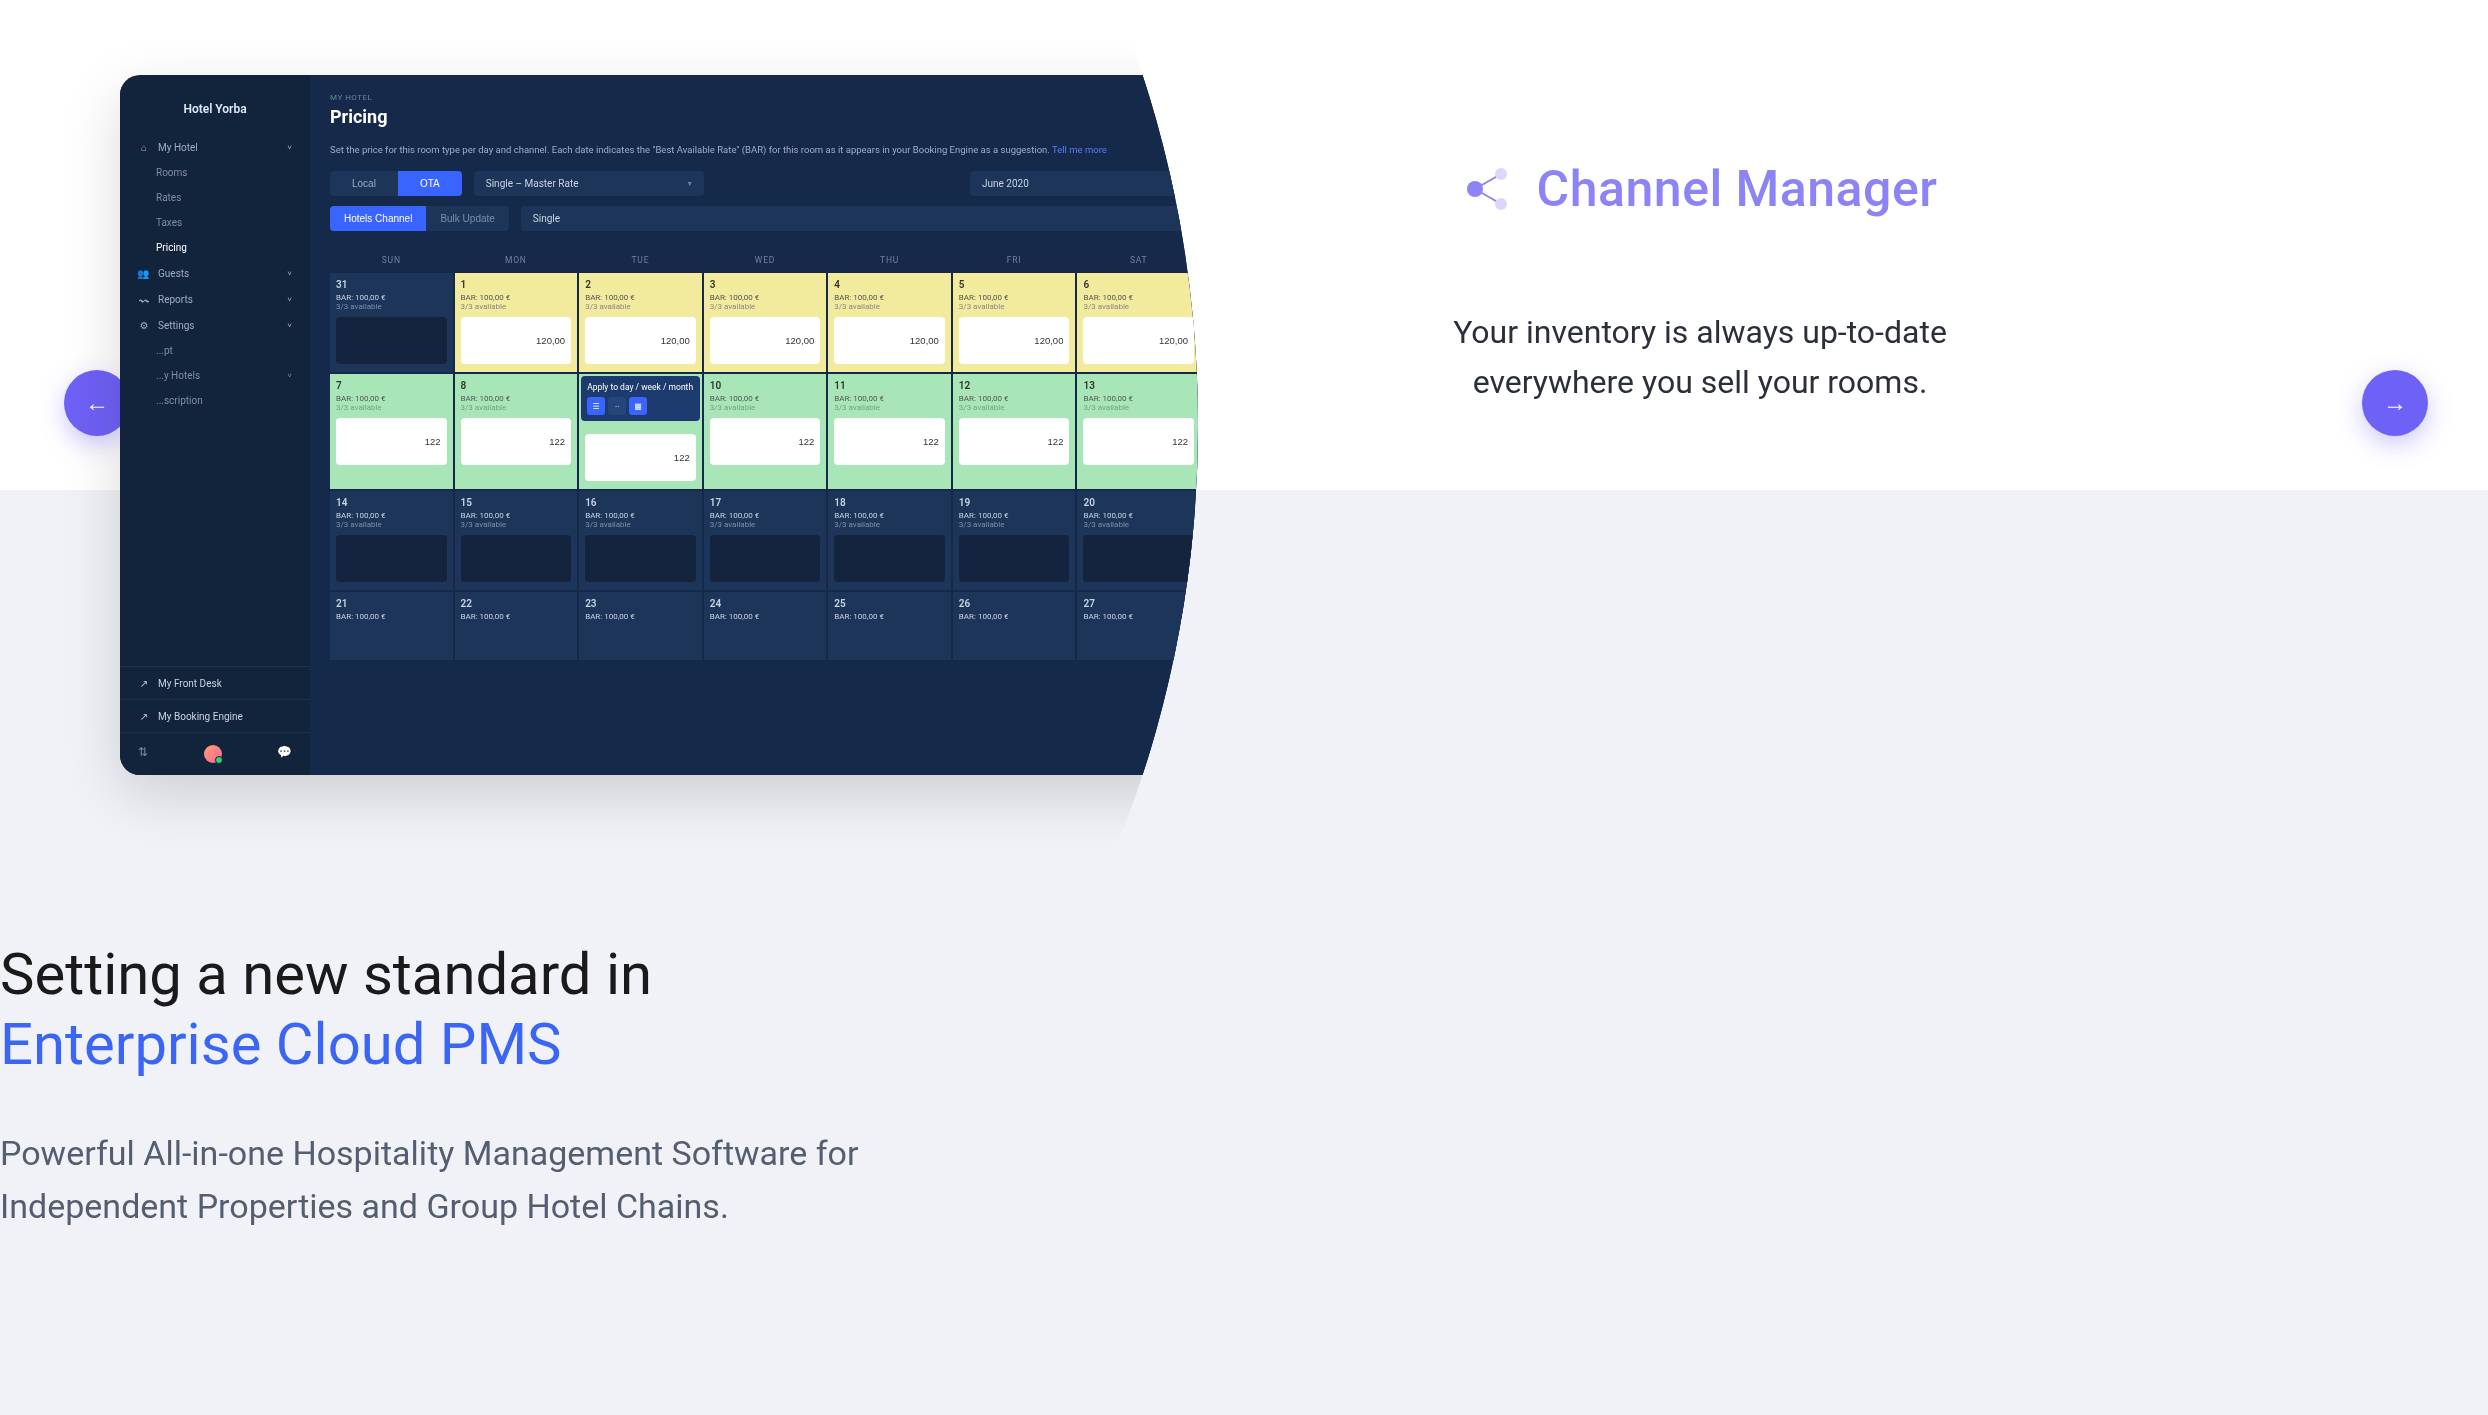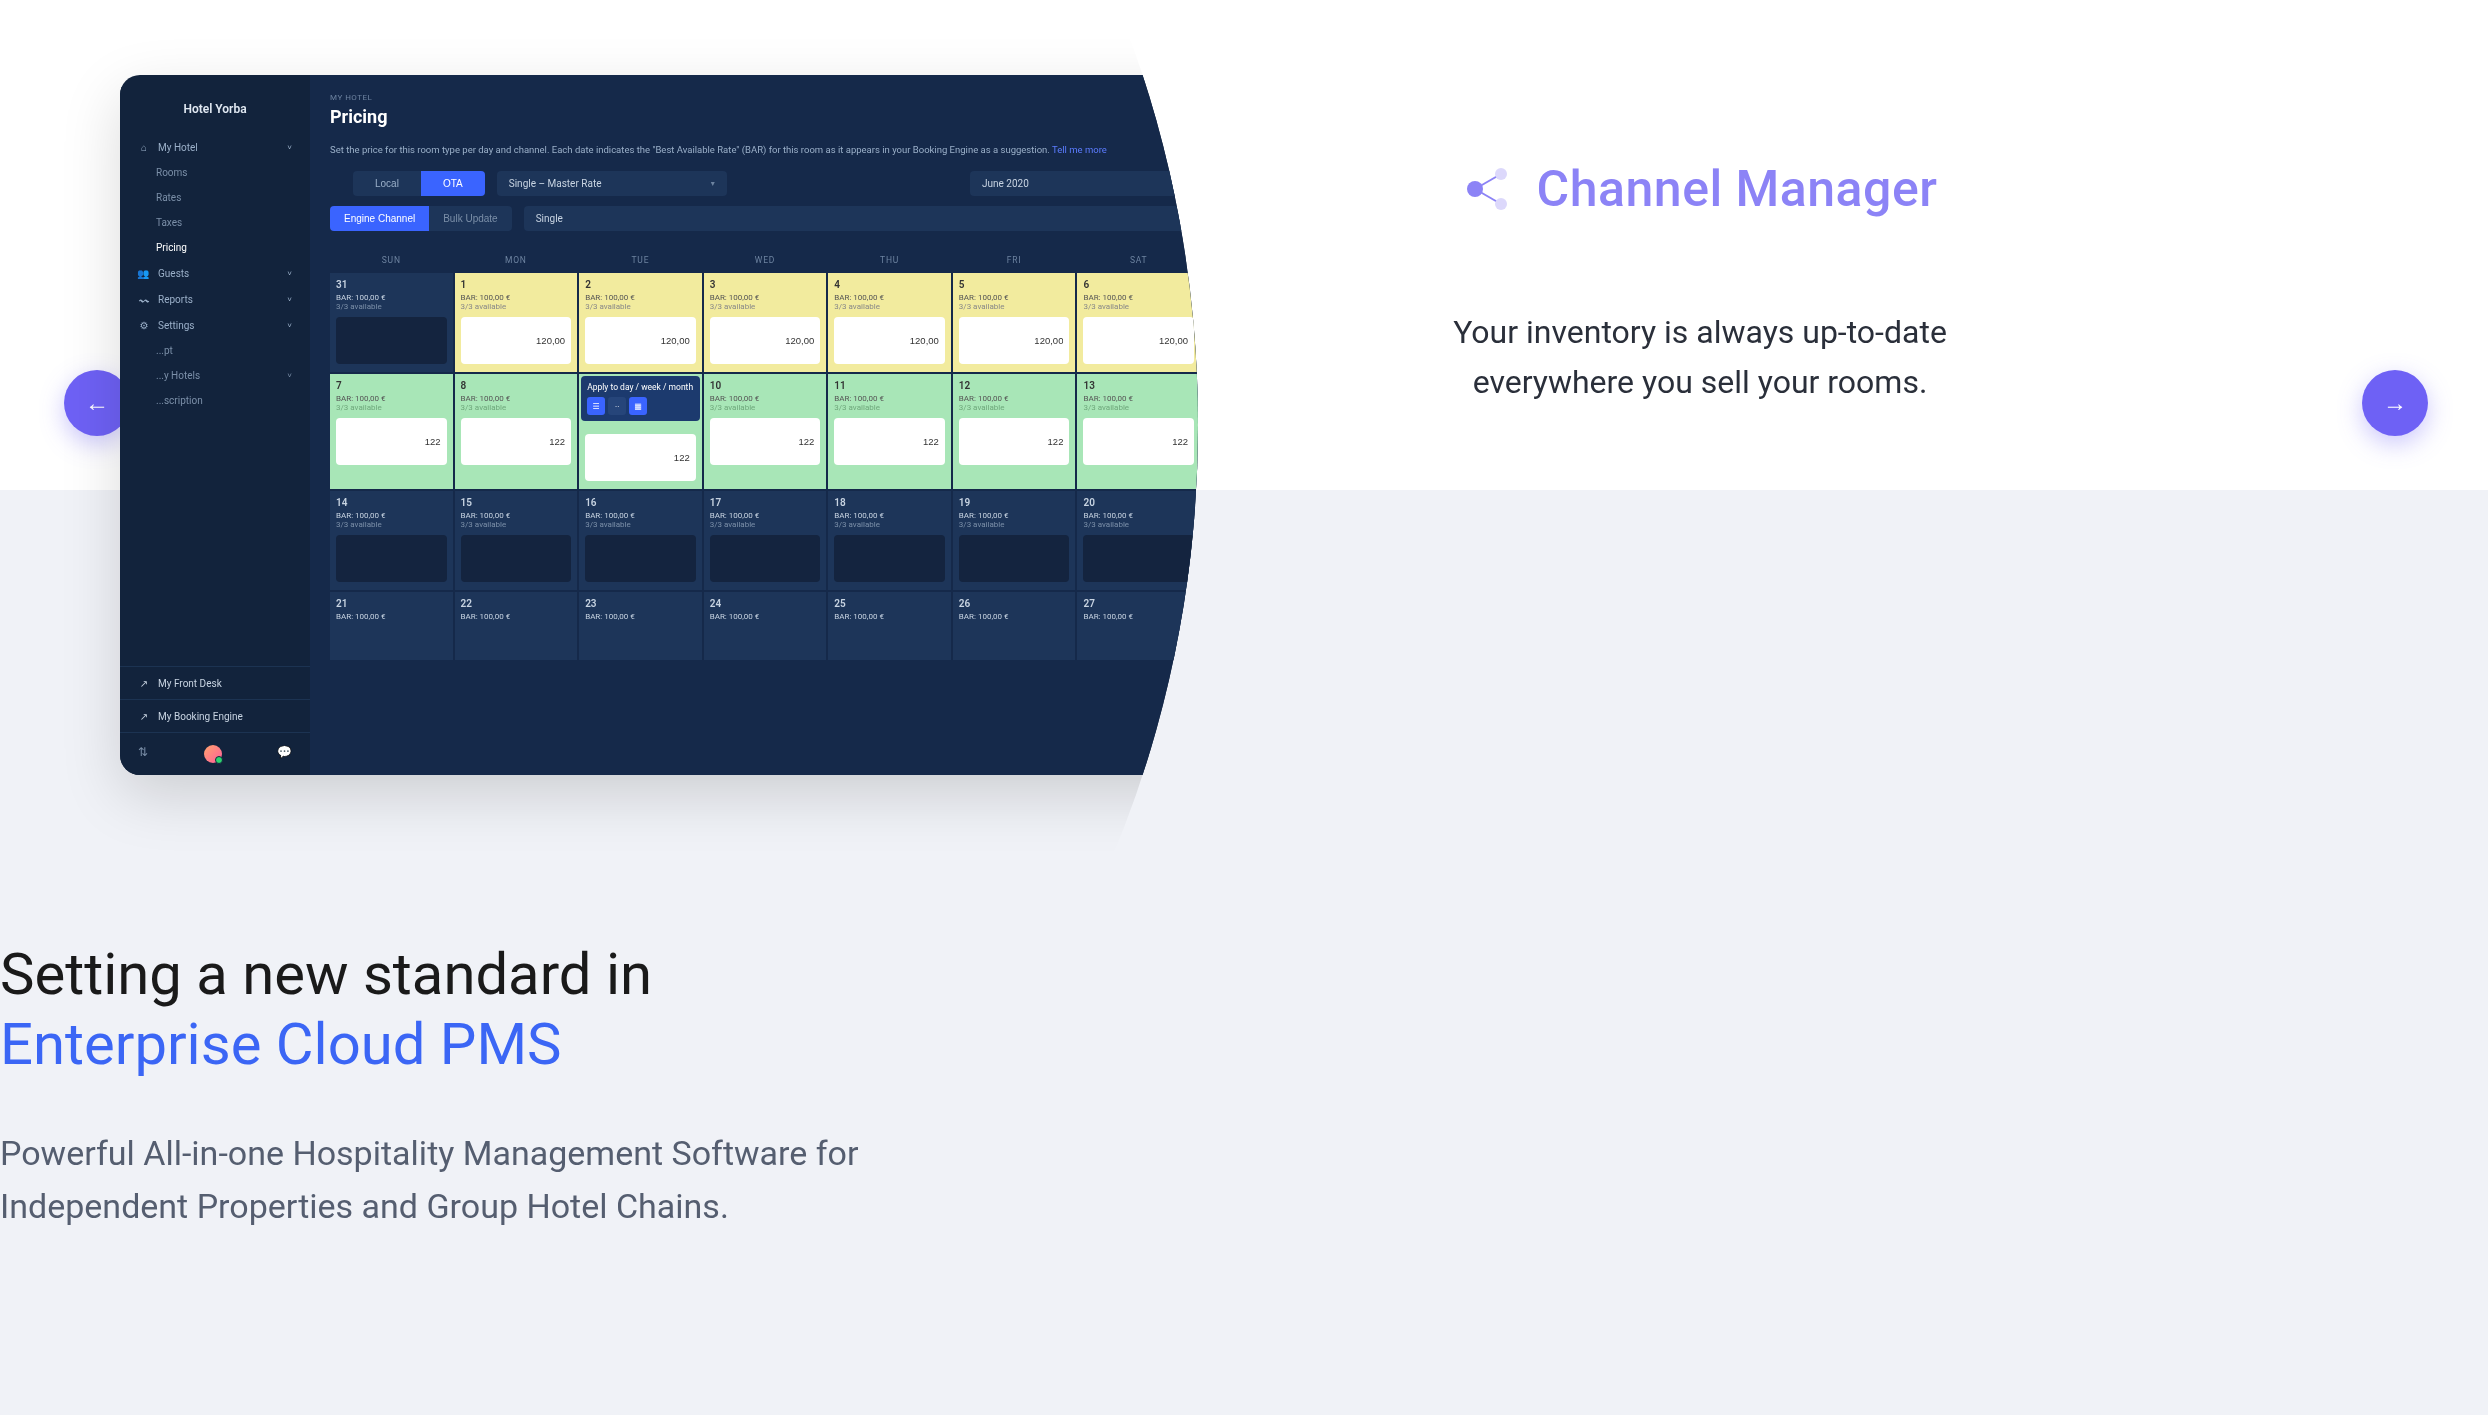--- a/index.html
+++ b/index.html
@@ -26,21 +26,21 @@
   .avatar { width: 18px; height: 18px; border-radius: 50%; background: linear-gradient(135deg,#ffa36c,#ff5e9b); position: relative; }
   .avatar::after { content: ""; position: absolute; bottom: -1px; right: -1px; width: 6px; height: 6px; border-radius: 50%; background: #2dd36f; border: 1px solid #12233c; }
 
   .main { position: absolute; top: 0; left: 190px; right: 0; bottom: 0; background: #15294a; padding: 18px 20px; color: #c8d4e2; overflow: hidden; }
   .crumb { font-size: 8px; color: #6d83a0; text-transform: uppercase; letter-spacing: .5px; }
   .page-title { color: #fff; font-size: 18px; font-weight: 700; margin: 4px 0 16px; }
   .desc { font-size: 9.5px; color: #9bb0c9; line-height: 1.5; max-width: 780px; }
   .desc a { color: #5c7cff; text-decoration: none; }
 
   .toolbar { display: flex; gap: 12px; margin-top: 14px; }
-  .seg { display: flex; border-radius: 4px; overflow: hidden; background: #1d3559; margin-left: 23px; }
+  .seg { display: flex; border-radius: 4px; overflow: hidden; background: #1d3559; }
   .seg button { border: none; background: transparent; color: #9bb0c9; font-size: 10px; padding: 7px 22px; cursor: pointer; }
   .seg button.on { background: #3a64ff; color: #fff; }
   .select { display: flex; align-items: center; justify-content: space-between; background: #1d3559; border-radius: 4px; padding: 7px 12px; font-size: 10px; color: #c8d4e2; min-width: 230px; }
   .select .arrow { font-size: 8px; color: #6d83a0; }
 
   .toolbar2 { display: flex; gap: 12px; margin-top: 10px; }
   .chip-row { display: flex; border-radius: 4px; overflow: hidden; }
   .chip-row button { border: none; font-size: 10px; padding: 7px 14px; cursor: pointer; }
   .chip-row button.primary { background: #3a64ff; color: #fff; }
   .chip-row button.muted { background: #1d3559; color: #7b8fa8; }
@@ -190,21 +190,21 @@
       </div>
       <div style="flex:1"></div>
       <div class="select">
         <span>June 2020</span>
         <span class="arrow">›</span>
       </div>
     </div>
 
     <div class="toolbar2">
       <div class="chip-row">
-        <button class="primary">Engine Channel</button>
+        <button class="primary">Hotels Channel</button>
         <button class="muted">Bulk Update</button>
       </div>
       <div class="channel-name">
         <span>Single</span>
       </div>
     </div>
 
     <div class="cal">
       <div class="day-headers" id="day-headers">
           <div class="dh">SUN</div>

